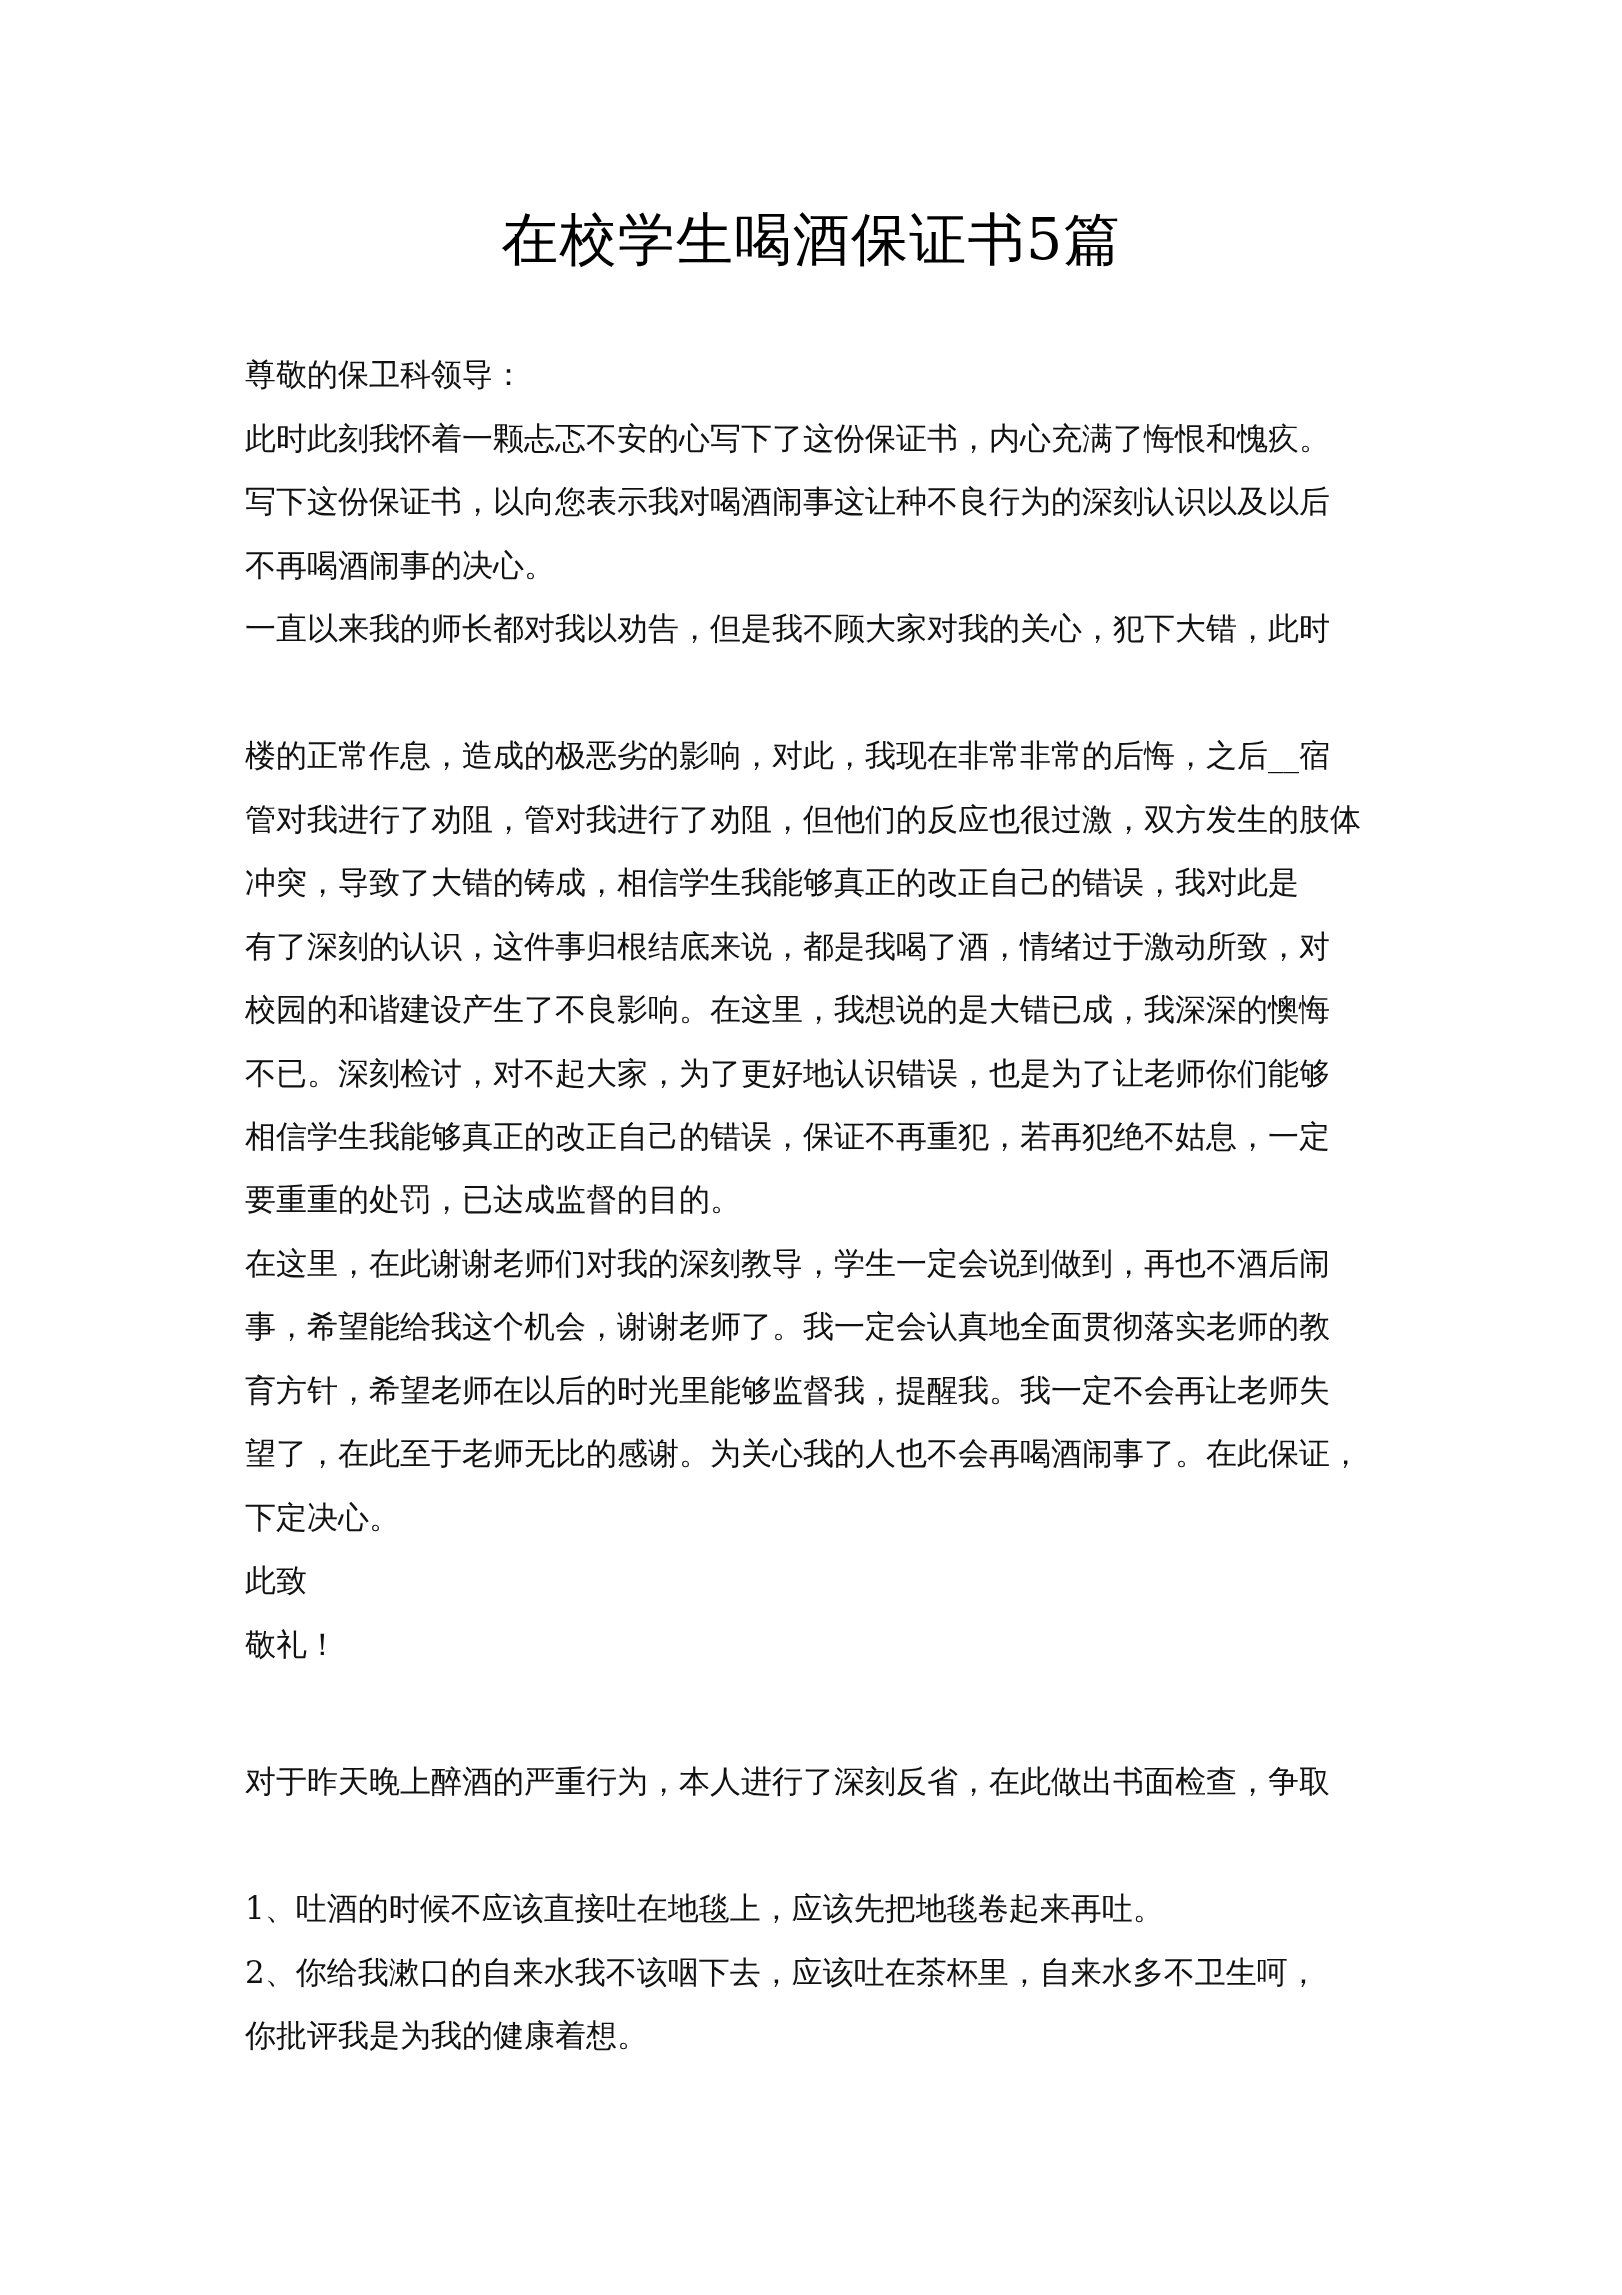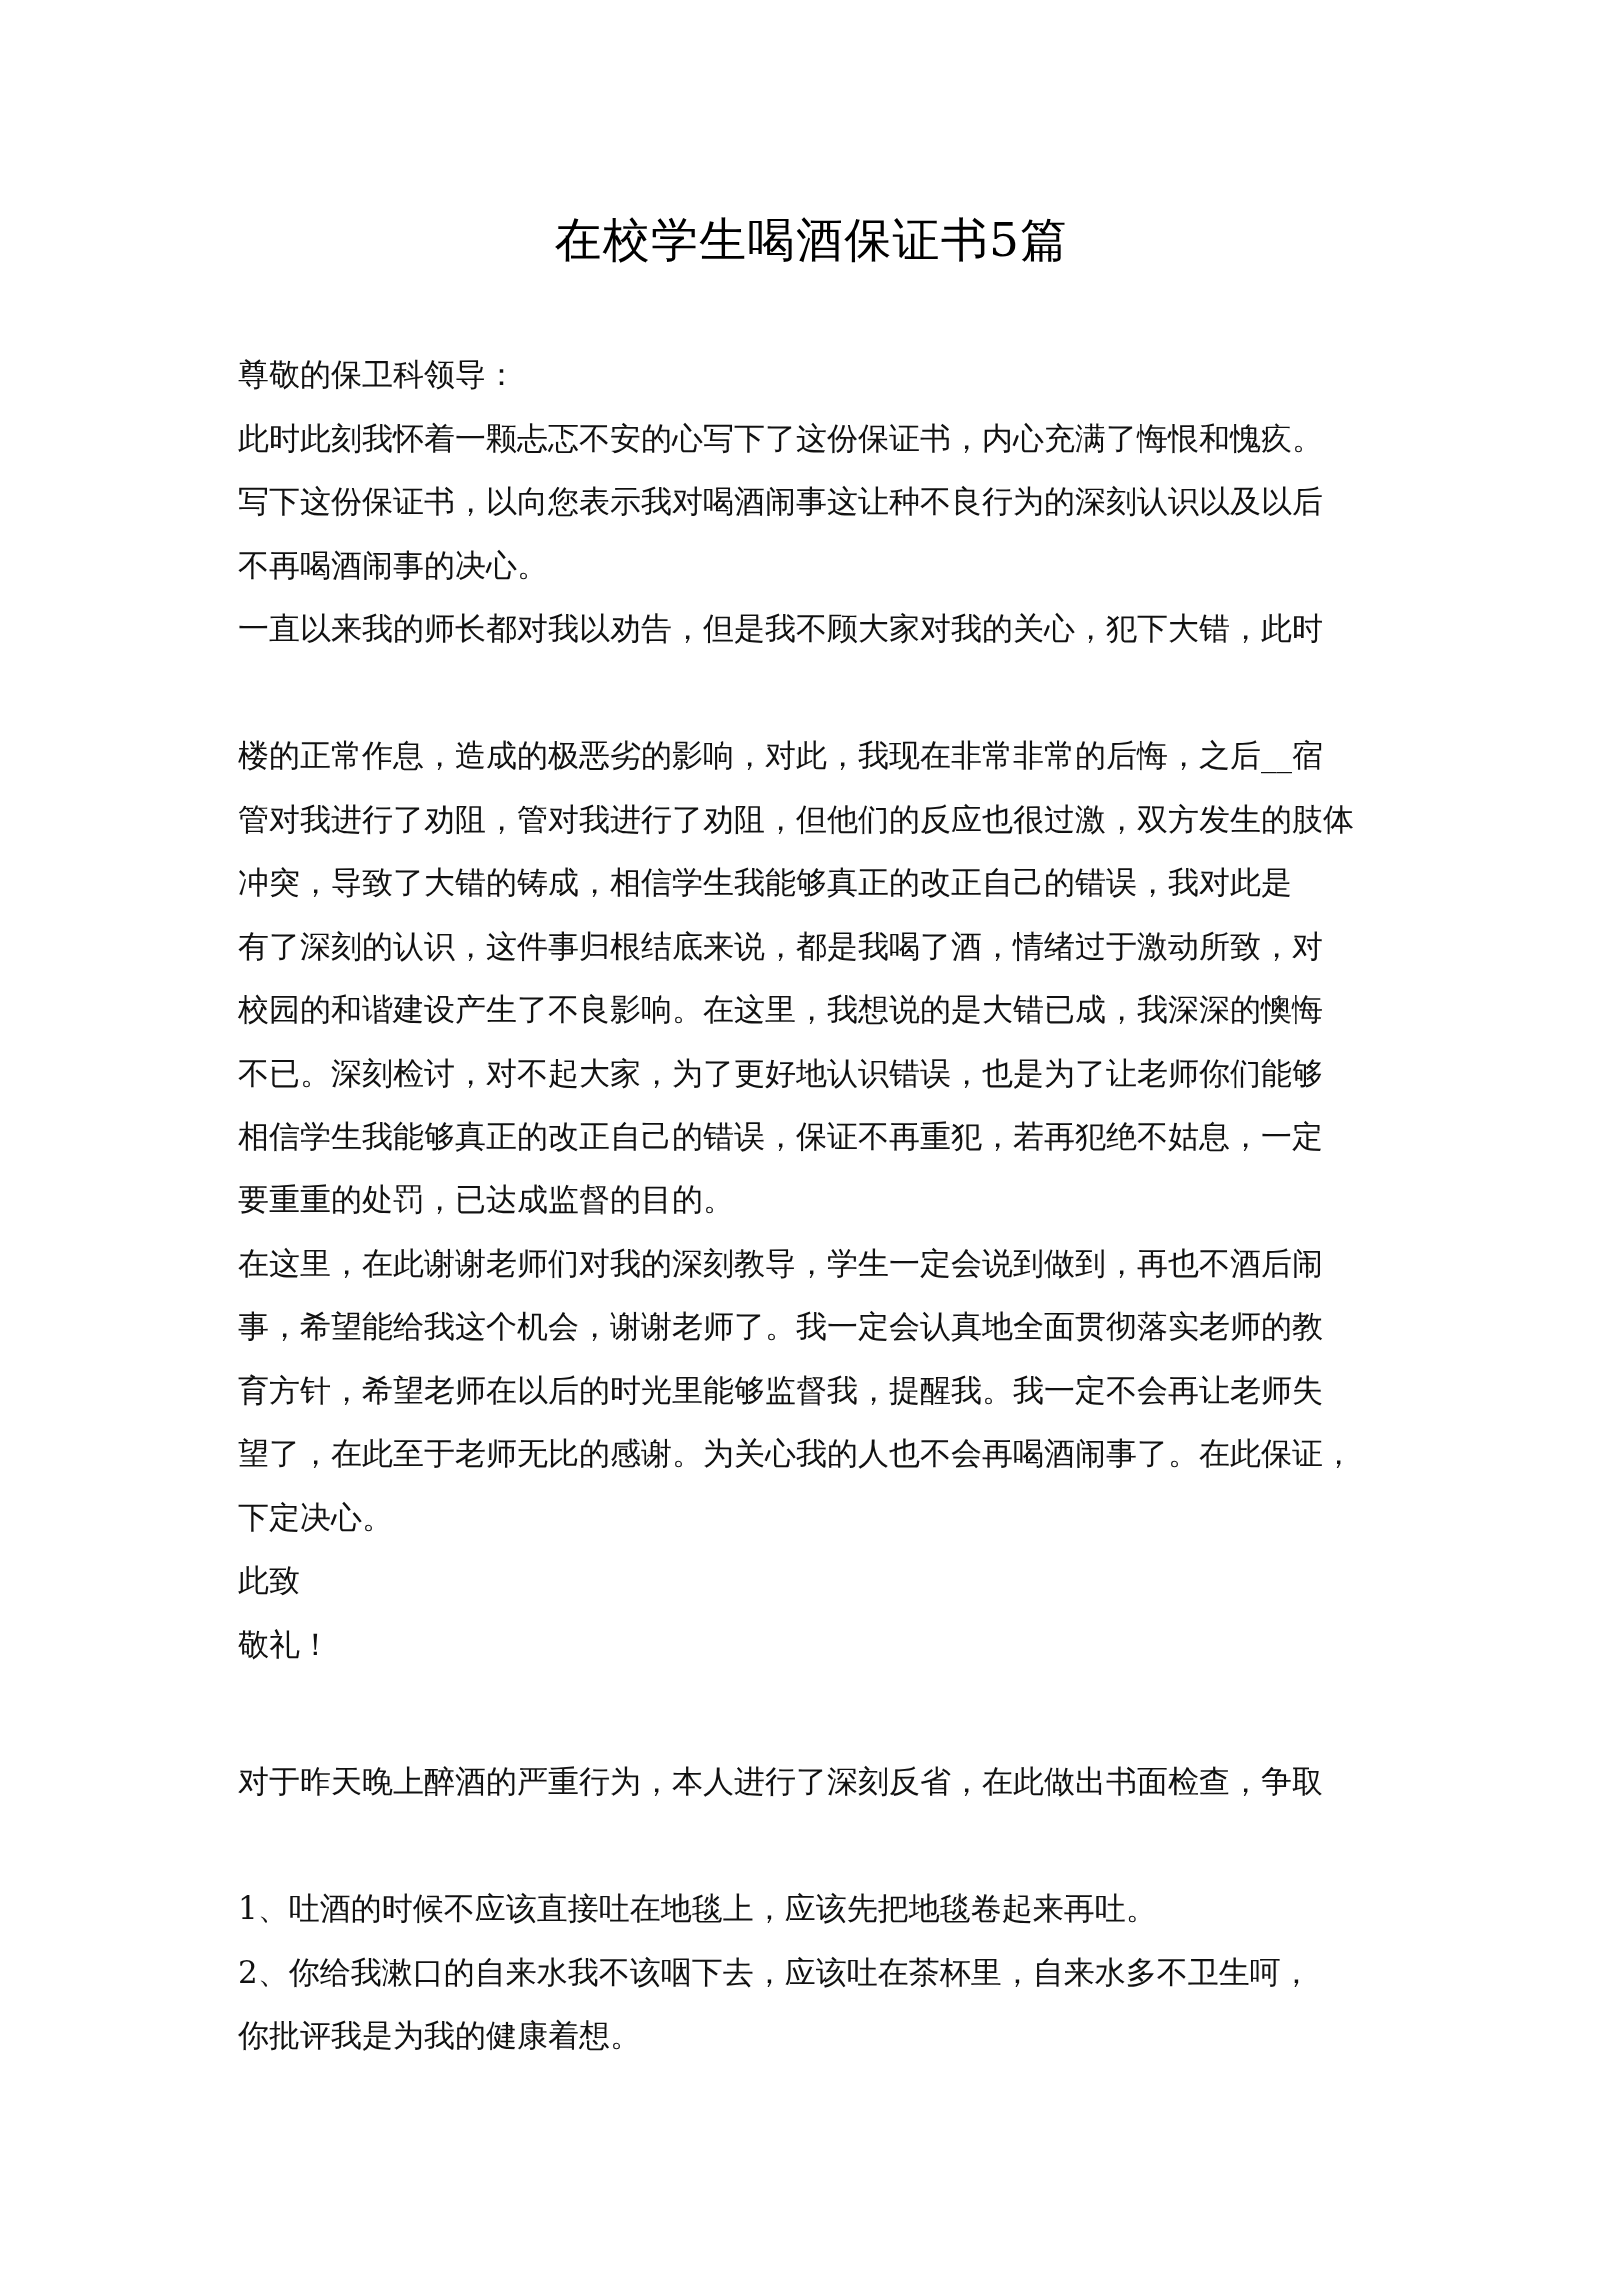--- a/index.html
+++ b/index.html
@@ -1,21 +1,21 @@
 <!DOCTYPE html>
 <html style="font-size:10.5px"><head>
 <meta charset="utf-8">
 <style>
   html, body { margin:0; padding:0; background:#ffffff; }
   body { width:1623px; height:2295px; position:relative; overflow:hidden;
          font-family:"DejaVu Serif","Liberation Serif",serif; color:#111; }
   .page { position:absolute; left:0; top:0; width:1623px; height:2295px; background:#fff; }
   .title { position:absolute; left:0; width:1623px; top:200px; text-align:center;
-           font-size:47px; line-height:79px; letter-spacing:1.3px; color:#000; }
-  .line { position:absolute; left:238px; white-space:nowrap; font-size:31px; line-height:39px; color:#111; }
+           font-size:57px; line-height:79px; letter-spacing:1.3px; color:#000; }
+  .line { position:absolute; left:245px; white-space:nowrap; font-size:31px; line-height:39px; color:#111; }
 </style>
 </head>
 <body>
 
 <div class="page">
   <div class="title">在校学生喝酒保证书5篇</div>
 
   <div class="line" style="top:355px">尊敬的保卫科领导：</div>
 
   <div class="line" style="top:419px">此时此刻我怀着一颗忐忑不安的心写下了这份保证书，内心充满了悔恨和愧疚。</div>

